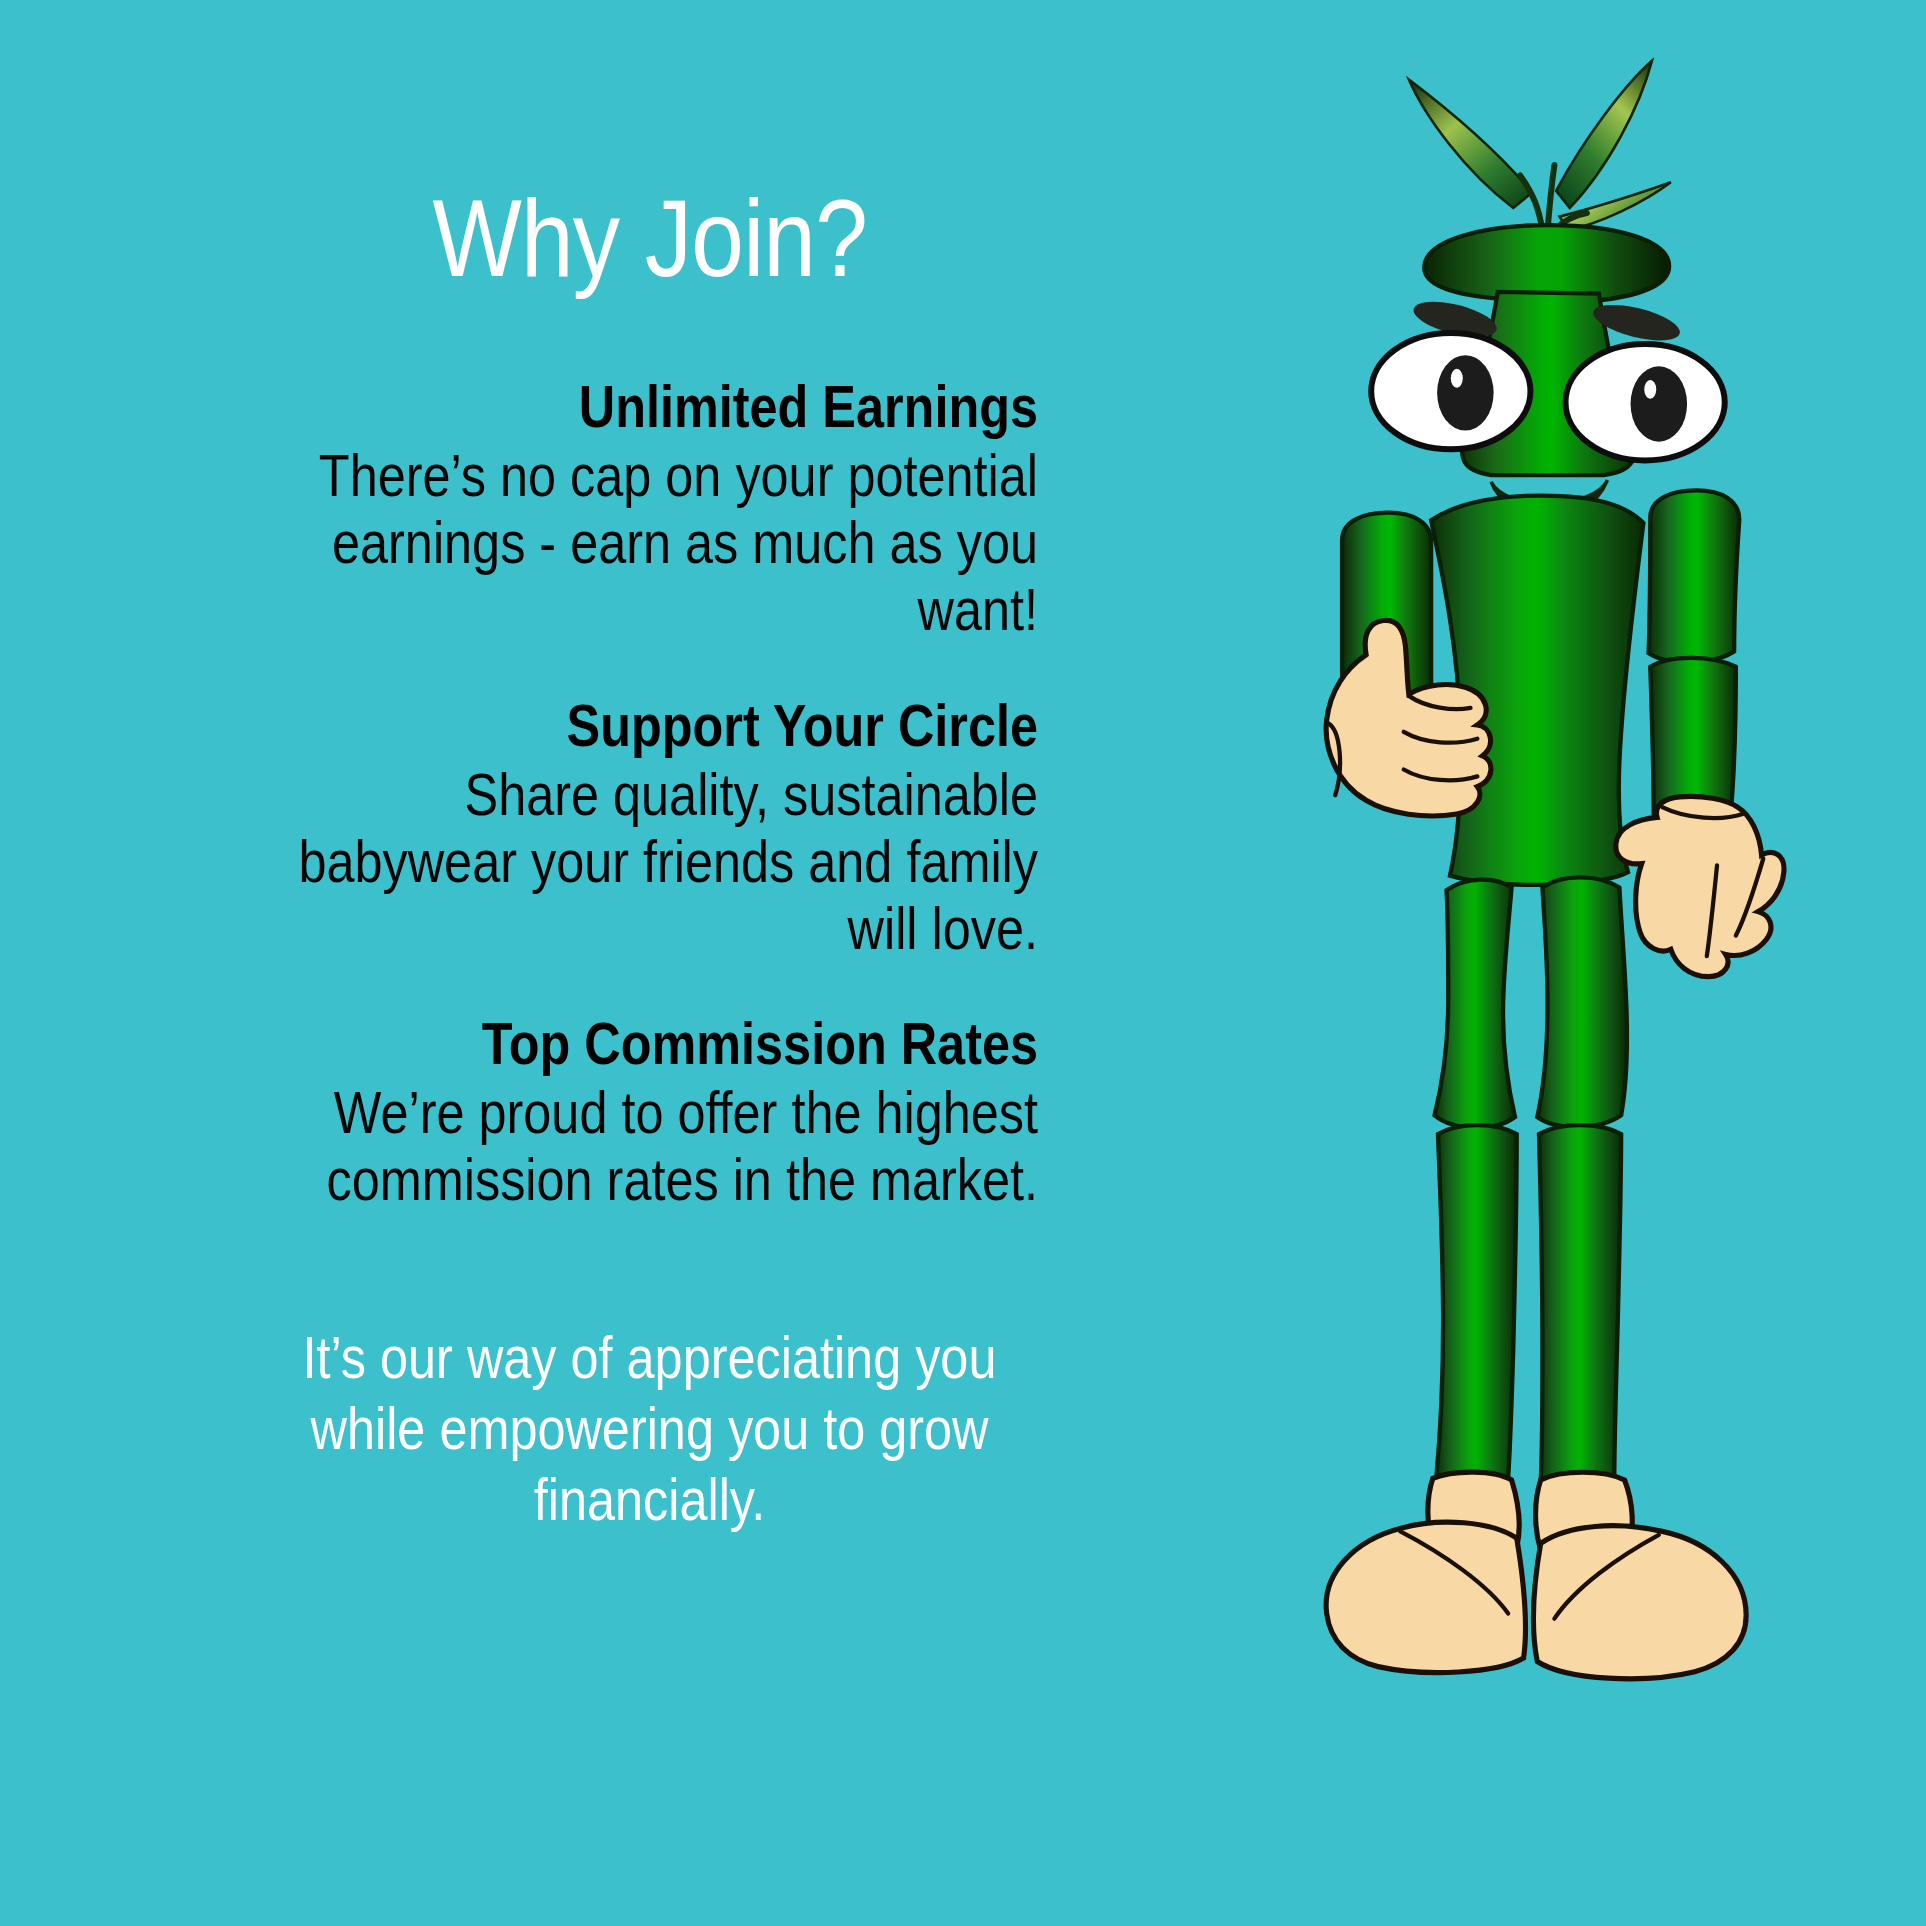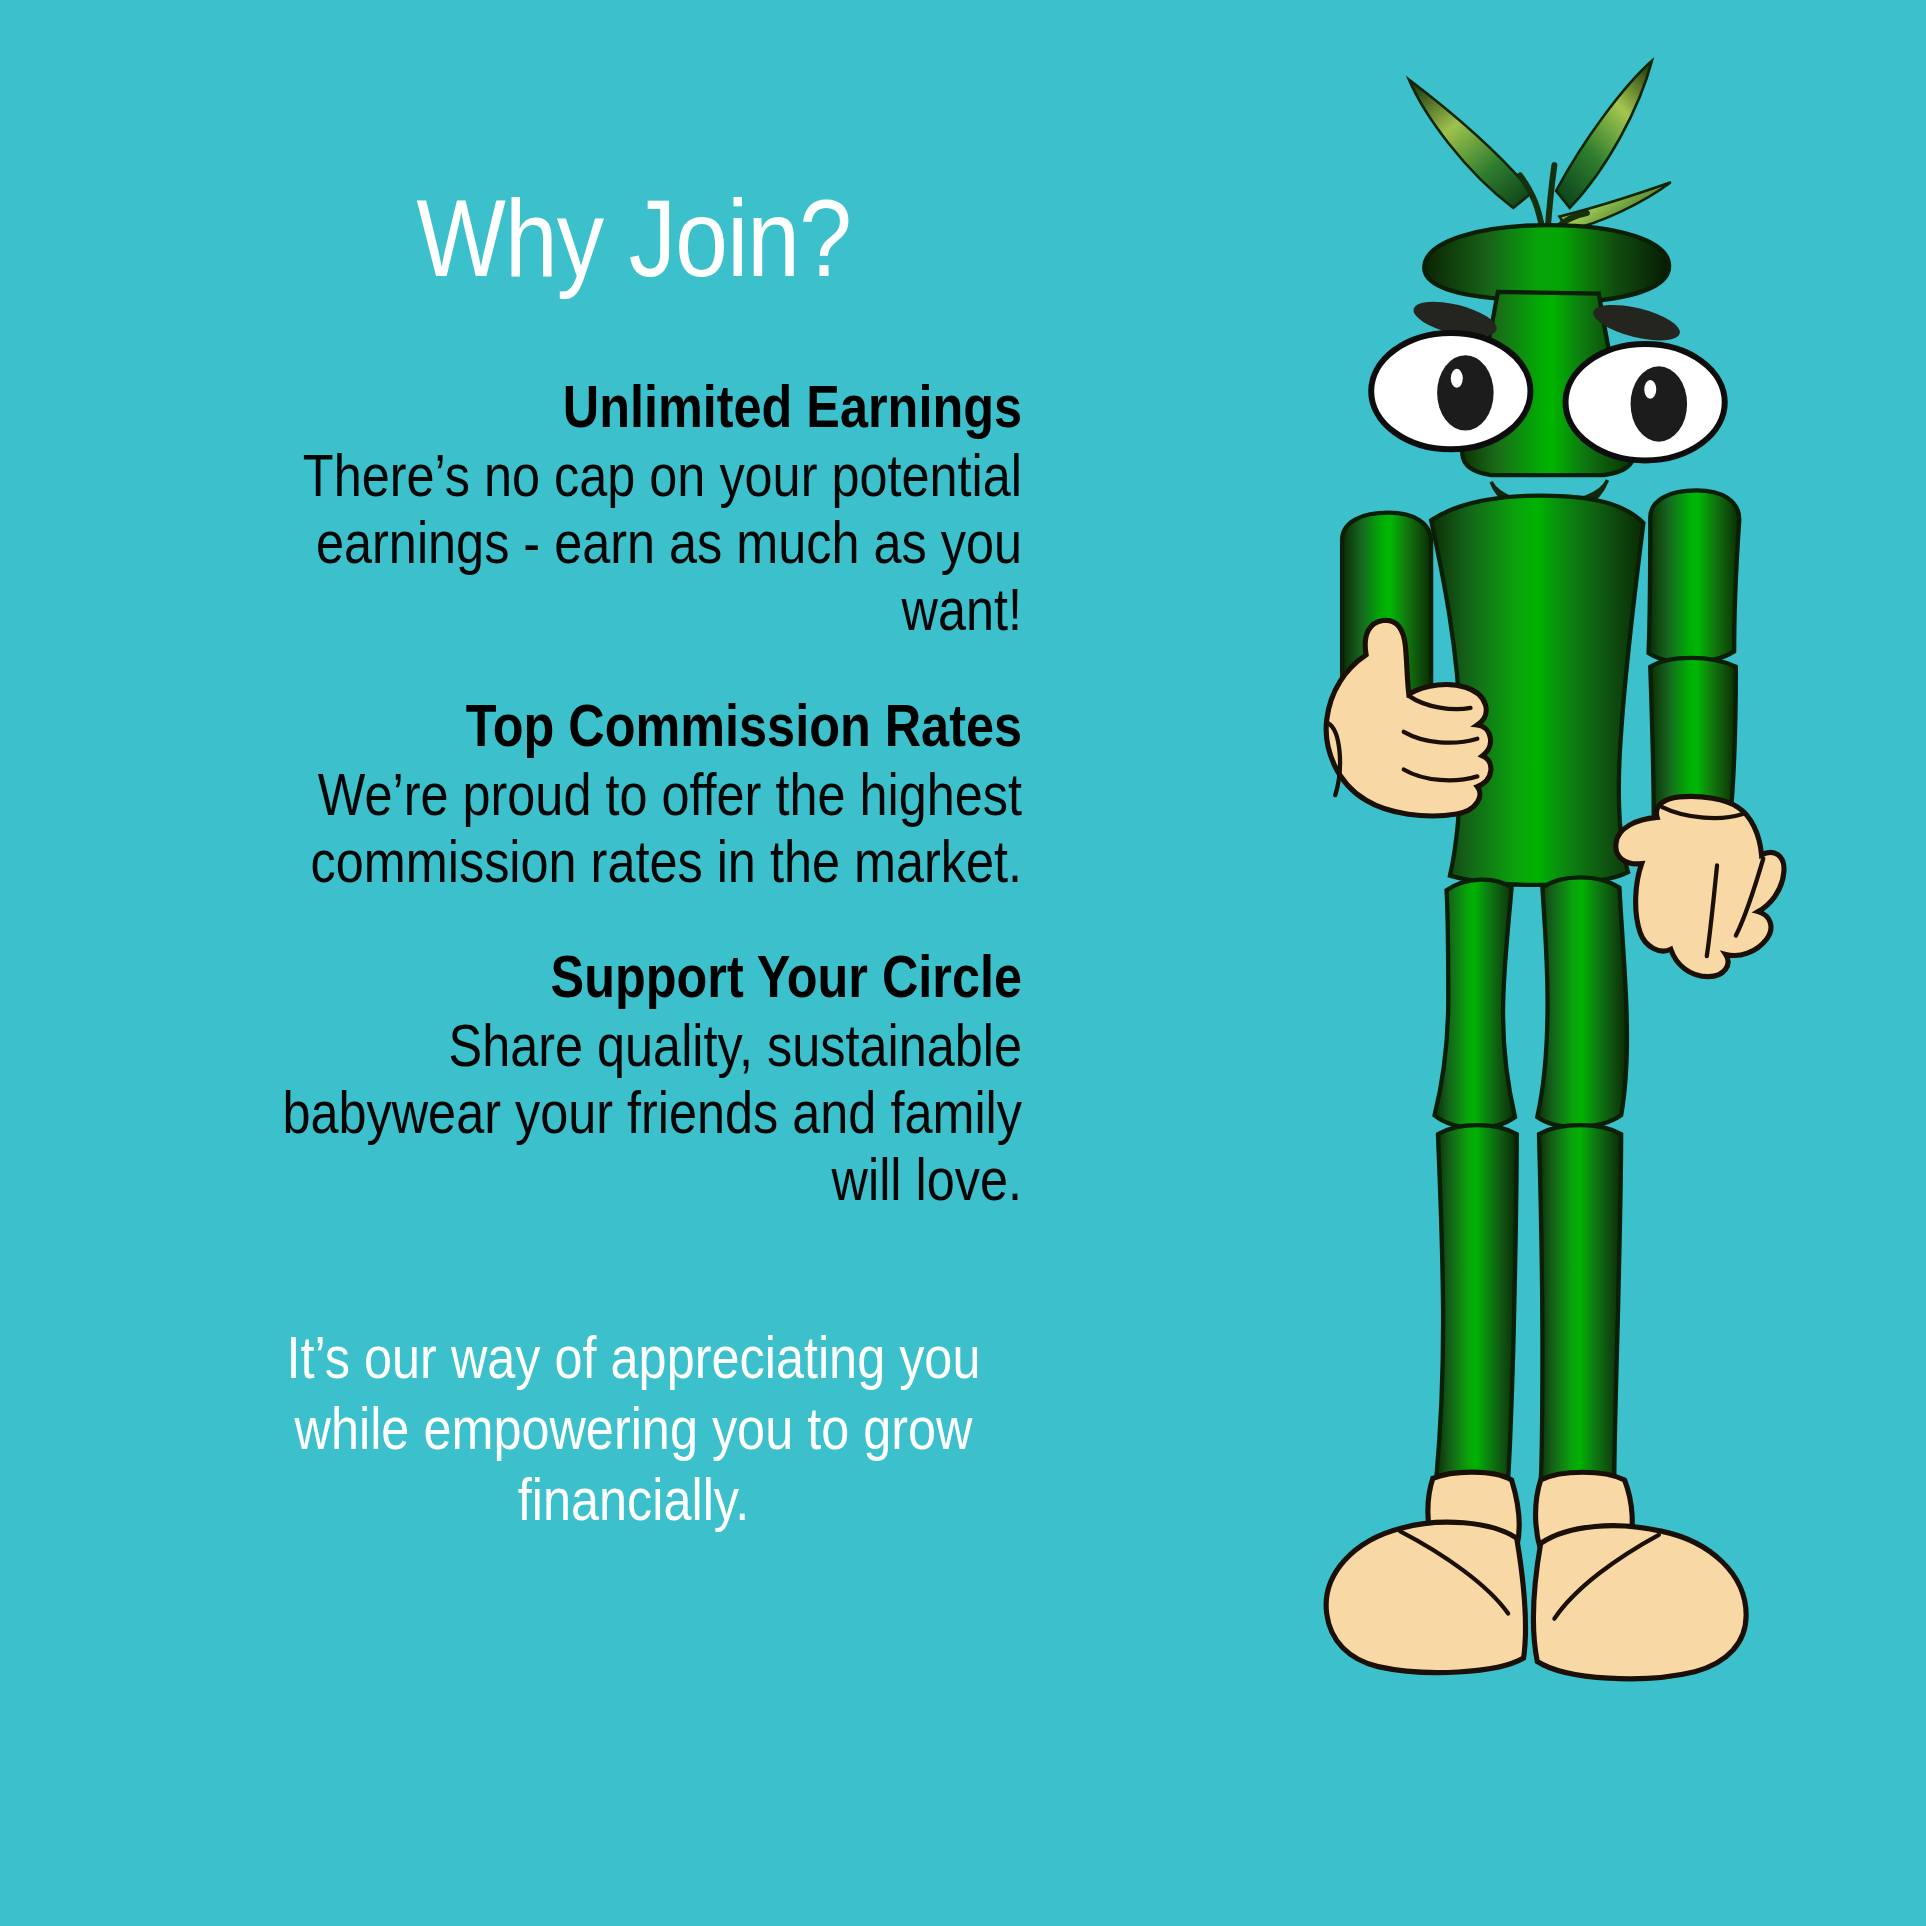--- a/index.html
+++ b/index.html
@@ -12,21 +12,21 @@
     width: 1926px;
     height: 1926px;
     background: #3cc0cc;
     overflow: hidden;
     font-family: "Liberation Sans", "DejaVu Sans", sans-serif;
   }
 
   
   .text-col {
     position: absolute;
-    left: 34px;
+    left: 50px;
     top: 0;
     width: 1199px;
     height: 1926px;
     display: flex;
     flex-direction: column;
     align-items: center;
     box-sizing: border-box;
     padding-top: 183px;
   }
 
@@ -95,27 +95,27 @@
   <div class="text-col">
 
     <h1 class="page-title">Why Join?</h1>
 
     <section class="benefit">
       <div class="benefit-heading">Unlimited Earnings</div>
       <p class="benefit-body">There’s no cap on your potential earnings - earn as much as you want!</p>
     </section>
 
     <section class="benefit">
+      <div class="benefit-heading">Support Your Circle</div>
+      <p class="benefit-body">Share quality, sustainable babywear your friends and family will love.</p>
+    </section>
+
+    <section class="benefit">
       <div class="benefit-heading">Top Commission Rates</div>
       <p class="benefit-body">We’re proud to offer the highest commission rates in the market.</p>
-    </section>
-
-    <section class="benefit">
-      <div class="benefit-heading">Support Your Circle</div>
-      <p class="benefit-body">Share quality, sustainable babywear your friends and family will love.</p>
     </section>
 
     <p class="closing">It’s our way of appreciating you while empowering you to grow financially.</p>
 
   </div>
 
   <div class="mascot">
     <svg viewBox="0 0 800 2195" xmlns="http://www.w3.org/2000/svg">
       <defs>
 

